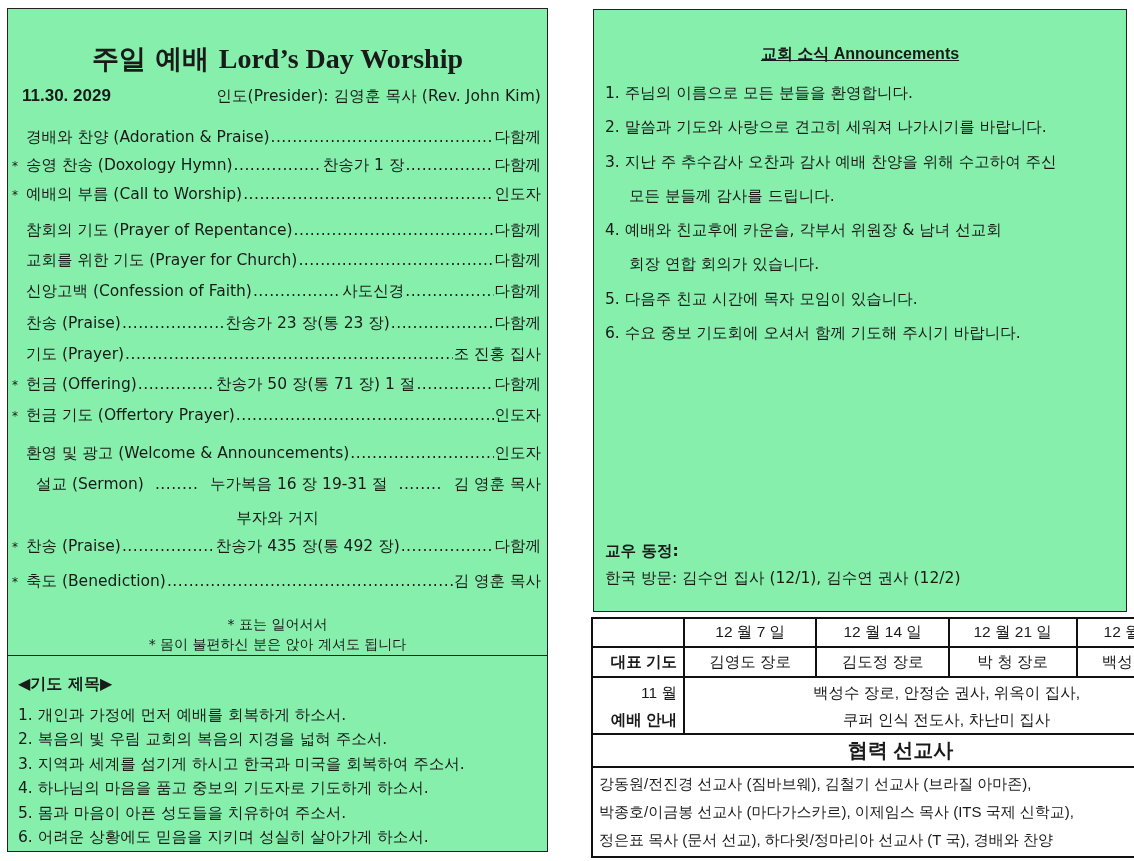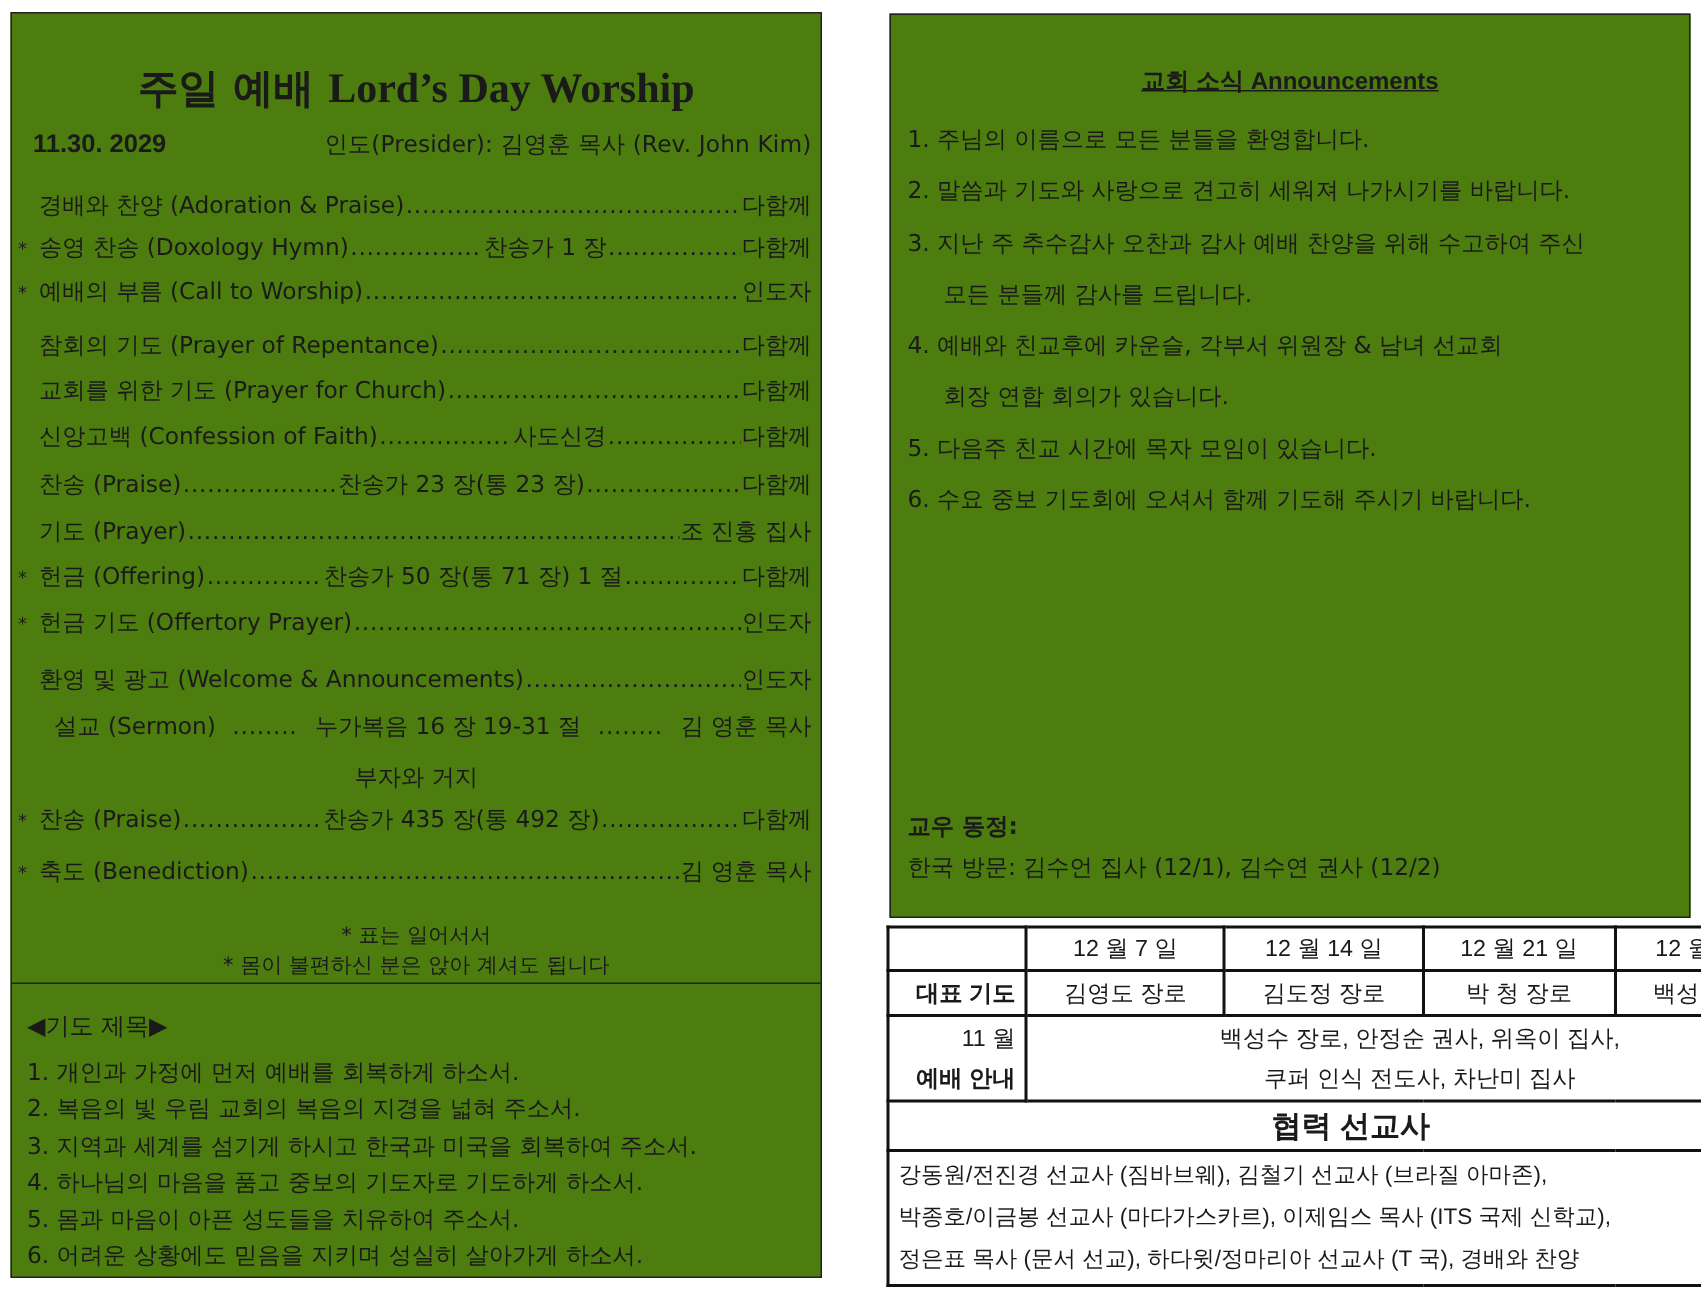--- a/index.html
+++ b/index.html
@@ -1,38 +1,38 @@
 <!DOCTYPE html>
 <html><head>
 <meta charset="utf-8">
 <style>
   html, body { margin:0; padding:0; background:#fff; }
   body { width:1134px; height:861px; position:relative; overflow:hidden; color:#1a1a1a;
          font-family:"DejaVu Sans", "Liberation Sans", sans-serif; }
-  .box { position:absolute; border:1.5px solid #222; box-sizing:border-box; background:#4d7c0f; }
+  .box { position:absolute; border:1.5px solid #222; box-sizing:border-box; background:#86efac; }
   #left-box { left:7px; top:8px; width:541px; height:844px; }
   #right-box { left:593px; top:9px; width:534px; height:603px; }
 
   .title { position:absolute; top:32px; left:0; right:0; text-align:center; font-size:27px; font-weight:bold; }
   .title .en { font-family:"Liberation Serif", "DejaVu Serif", serif; font-size:28px; }
   .date-line { position:absolute; top:77px; left:14px; right:6px; font-size:16px; display:flex; justify-content:space-between; }
   .date-line .date { font-weight:bold; font-family:"Liberation Sans", sans-serif; font-size:17px; }
   .presider { font-size:15.5px; letter-spacing:0.1px; }
 
   .order-item { position:absolute; left:4px; right:6px; font-size:15.5px; display:flex; align-items:baseline; white-space:nowrap; }
   .order-item .star { width:14px; display:inline-block; font-size:12px; }
   .order-item .leader { flex:1; overflow:hidden; margin:0 1px; }
   .order-item .leader::after { content:"................................................................................................................................................................................................"; letter-spacing:0.5px; }
   .order-item .mid { flex:none; }
   .order-item .who { flex:none; }
   .sermon-title { position:absolute; top:499px; left:0; right:0; text-align:center; font-size:15.5px; }
   .notes { position:absolute; top:605px; left:0; right:0; text-align:center; font-size:14px; line-height:20px; }
 
   .divider { position:absolute; left:0; right:0; top:646px; border-top:1.5px solid #222; }
-  .prayer-head { position:absolute; top:665px; left:10px; font-size:16px; font-weight:normal; }
+  .prayer-head { position:absolute; top:665px; left:10px; font-size:16px; font-weight:bold; }
   .prayer-list { position:absolute; top:694px; left:10px; right:6px; font-size:15.5px; line-height:24.4px; }
 
   .ann-title { position:absolute; top:34px; left:0; right:0; text-align:center; font-size:16px; font-weight:bold; text-decoration:underline; font-family:"Liberation Sans", sans-serif; }
   .ann-list { position:absolute; top:66px; left:11px; right:8px; font-size:15.5px; }
   .ann-item { line-height:34.3px; }
   .ann-item .cont { padding-left:24px; display:block; }
   .news-head { position:absolute; top:531px; left:11px; font-size:15.5px; font-weight:bold; }
   .news-body { position:absolute; top:558px; left:11px; font-size:15.5px; }
 
   table.sched { position:absolute; left:591px; top:617px; width:619px; height:236px; border-collapse:collapse;

